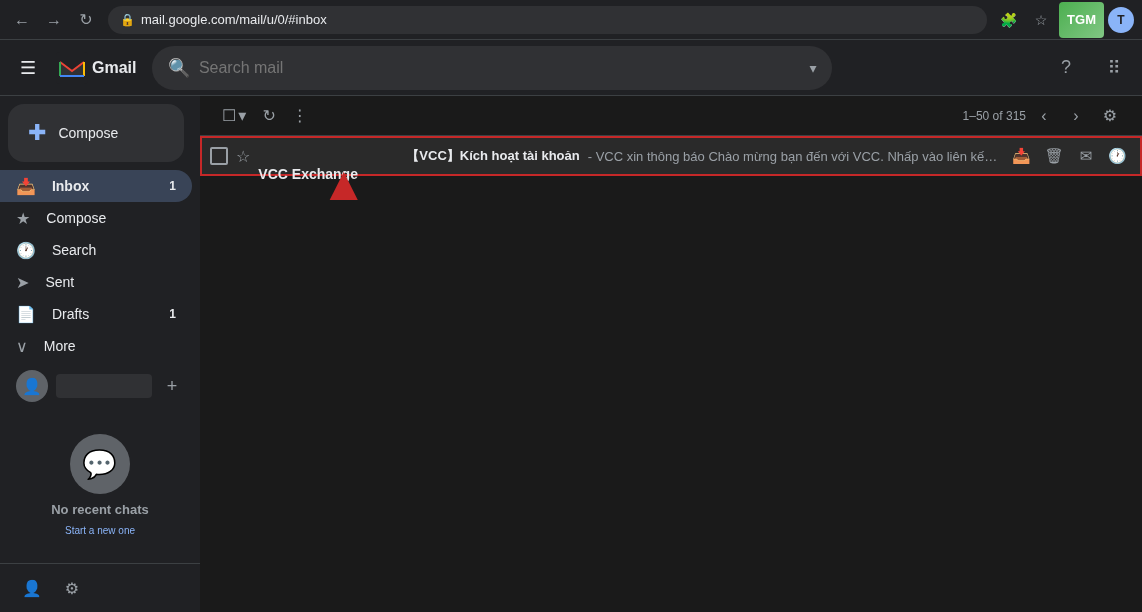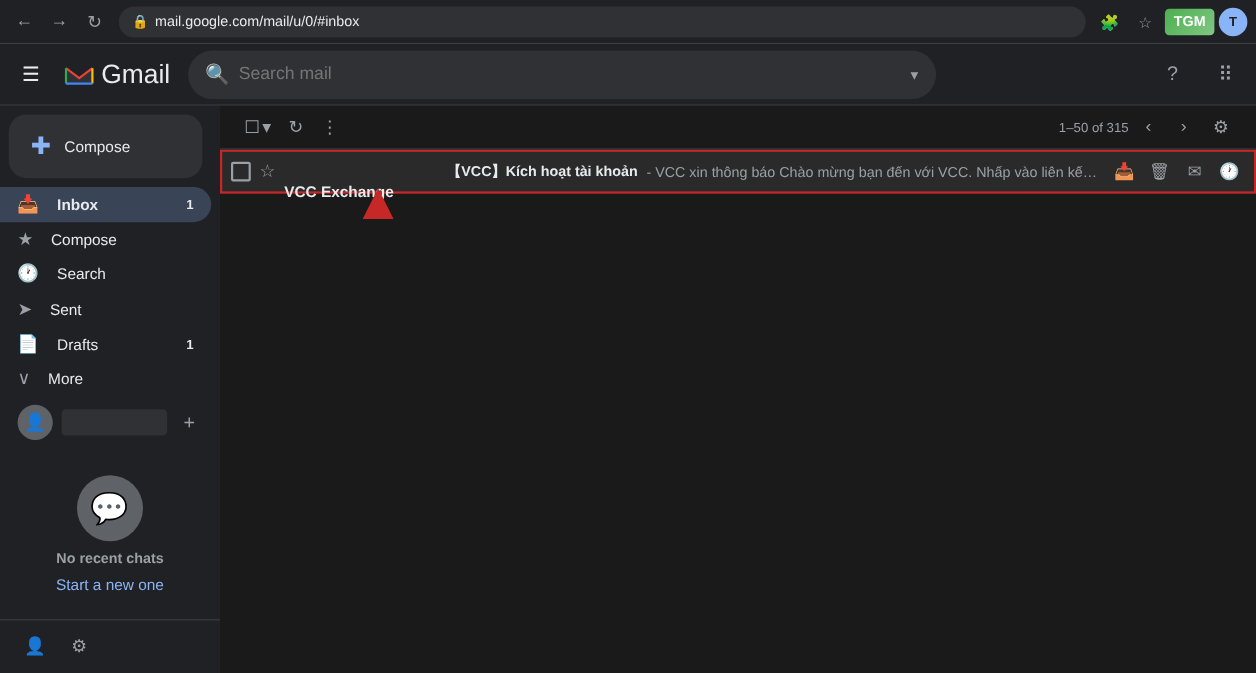--- a/index.html
+++ b/index.html
@@ -71,21 +71,21 @@
       justify-content: center;
       font-size: 14px;
     }
     .tgm-badge {
       background: linear-gradient(135deg, #4CAF50, #81C784);
       color: white;
       font-weight: bold;
       font-size: 13px;
       padding: 2px 8px;
       border-radius: 4px;
-      height: 24px;
+      height: 36px;
       display: flex;
       align-items: center;
     }
     .avatar-circle {
       width: 26px;
       height: 26px;
       border-radius: 50%;
       background: #8ab4f8;
       display: flex;
       align-items: center;
@@ -130,23 +130,23 @@
       display: flex;
       align-items: center;
       gap: 4px;
       margin-right: 8px;
     }
     .gmail-logo-m {
       width: 32px;
       height: 32px;
     }
     .gmail-logo-text {
-      font-size: 24px;
-      color: #e8eaed;
-      font-weight: 400;
+      font-size: 16px;
+      color: #e8eaed;
+      font-weight: 700;
     }
     .search-bar {
       flex: 1;
       max-width: 680px;
       background: #303134;
       border-radius: 24px;
       height: 44px;
       display: flex;
       align-items: center;
       padding: 0 16px;
@@ -298,21 +298,21 @@
       font-size: 28px;
       color: #e8eaed;
     }
     .no-chats-text {
       font-size: 13px;
       color: #9aa0a6;
       text-align: center;
       font-weight: bold;
     }
     .start-new-link {
-      font-size: 14px;
+      font-size: 10px;
       color: #8ab4f8;
       cursor: pointer;
       text-align: center;
     }
 
     
     .sidebar-bottom {
       margin-top: auto;
       display: flex;
       padding: 8px 16px;

